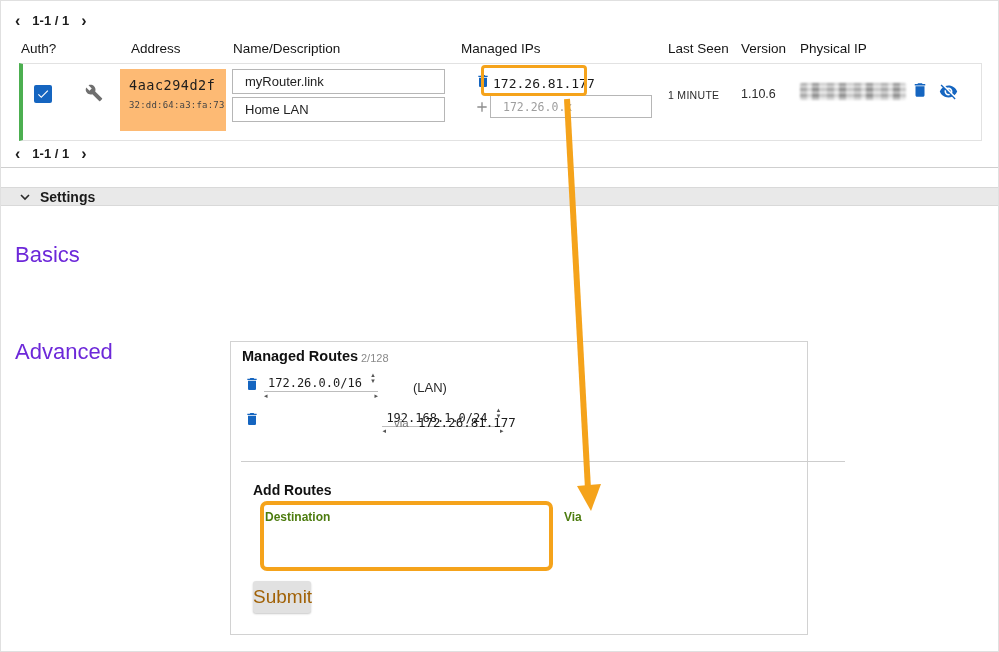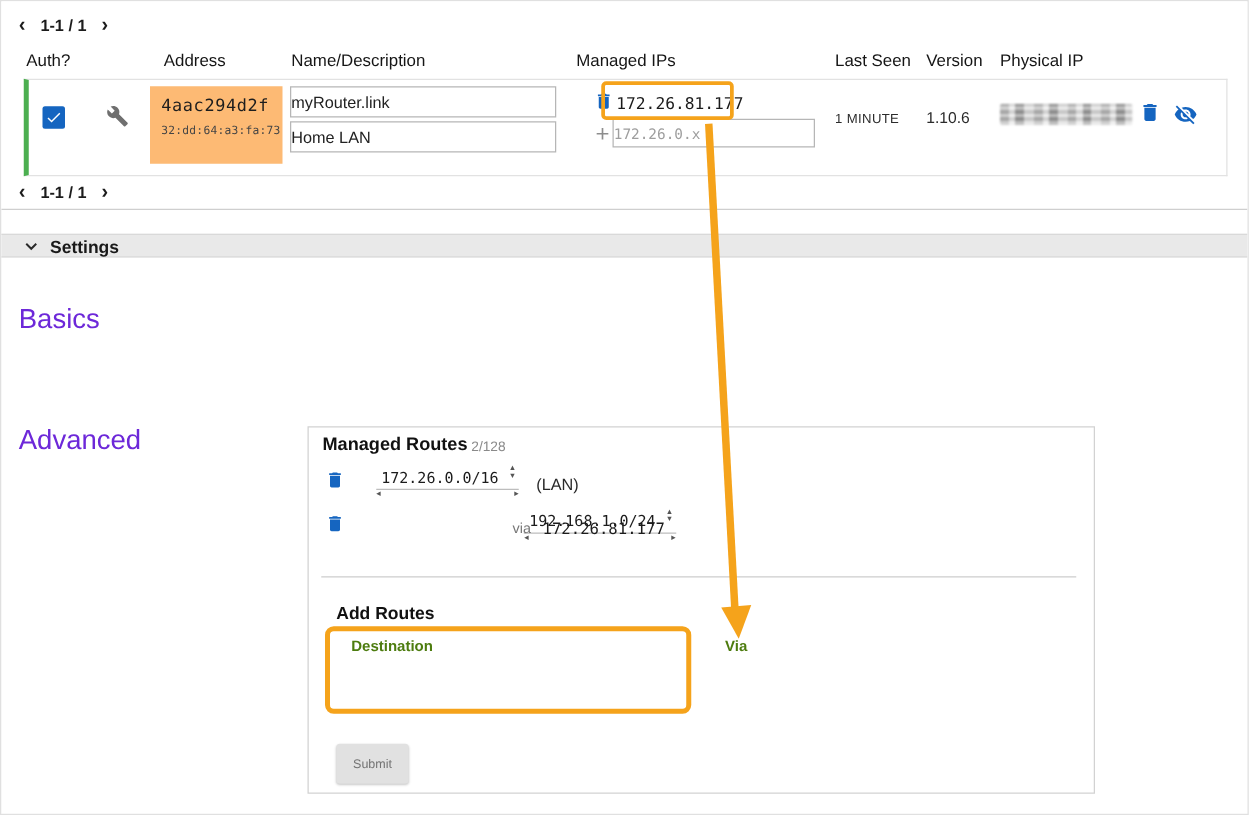--- a/index.html
+++ b/index.html
@@ -46,21 +46,21 @@
 
   .address-box {
     left: 97px; top: 5px; width: 106px; height: 62px;
     background: #fdba74; padding: 8px 8px 0 9px;
   }
   .address-box .addr { font-size: 13.5px; color: #1d1d1d; letter-spacing: .5px; }
   .address-box .hw { font-size: 9px; color: #454545; margin-top: 7px; letter-spacing: .2px; }
 
   .txt-input {
     border: 1px solid #b6b6b6; background: #fff; font-family: "Liberation Sans", sans-serif;
-    font-size: 13px; color: #222; padding: 0 0; outline: none;
+    font-size: 13px; color: #222; padding: 0 12px; outline: none;
   }
   .name-input { left: 209px; top: 5px; width: 213px; height: 25px; }
   .desc-input { left: 209px; top: 33px; width: 213px; height: 25px; }
 
   .icon-btn { cursor: pointer; display: inline-flex; }
   .ip-trash { left: 452px; top: 9px; }
   .ip-value { left: 470px; top: 12px; font-size: 13px; color: #1a1a1a; }
   .ip-plus { left: 451px; top: 35px; }
   .ip-input {
     left: 467px; top: 31px; width: 162px; height: 23px;
@@ -88,22 +88,22 @@
     display: flex; align-items: center; padding-left: 16px; gap: 7px; cursor: pointer;
   }
   .settings-bar .label { font-weight: bold; font-size: 14px; color: #1a1a1a; }
 
   .section-title { position: absolute; left: 14px; font-size: 22px; color: #6d28d9; font-weight: 400; }
   .basics-title   { top: 241px; }
   .advanced-title { top: 338px; }
 
   
   .routes-panel {
-    position: absolute; left: 245px; top: 340px; width: 630px; height: 294px;
-    border: 1px solid #d2d2d2; background: #fff; padding-left: 21px;
+    position: absolute; left: 229px; top: 340px; width: 578px; height: 294px;
+    border: 1px solid #d2d2d2; background: #fff;
   }
   .routes-panel > * { position: absolute; }
   .routes-title { left: 11px; top: 6px; font-size: 14.5px; font-weight: bold; color: #111; }
   .routes-count { left: 130px; top: 10px; font-size: 11px; color: #8a8a8a; }
 
   .route-trash1 { left: 13px; top: 34px; }
   .route-trash2 { left: 13px; top: 69px; }
 
   .stepper { display: inline-block; position: relative; padding: 1px 16px 9px 4px; cursor: default; }
   .stepper .val { font-family: "DejaVu Sans Mono", monospace; font-size: 12px; color: #1c1c1c; }
@@ -132,23 +132,23 @@
     border: 2px solid #3c3c3c; border-radius: 4px; background: #fff;
     font-family: "Liberation Sans", sans-serif; font-size: 14px; color: #222;
     padding: 0 10px; outline: none;
   }
   .big-input::placeholder { color: #9e9e9e; }
   .dest-input { left: 26px; top: 183px; width: 259px; height: 34px; }
   .via-input  { left: 326px; top: 185px; width: 287px; height: 32px; }
 
   .submit-btn {
     left: 22px; top: 239px; width: 58px; height: 32px;
-    background: #e1e1e1; color: #737373; font-size: 10px;
+    background: #e1e1e1; color: #a16207; font-size: 19px;
     border: none; border-radius: 3px; box-shadow: 0 1px 2px rgba(0,0,0,.22);
-    font-family: "Liberation Sans", sans-serif; cursor: pointer; margin-top: 14px;
+    font-family: "Liberation Sans", sans-serif; cursor: pointer;
   }
 
   
   .annot { position: absolute; pointer-events: none; z-index: 50; }
   .annot-ip-box {
     left: 480px; top: 64px; width: 106px; height: 31px;
     border: 3px solid #f5a31b; border-radius: 4px;
   }
   .annot-dest-box {
     left: 259px; top: 500px; width: 293px; height: 70px;

